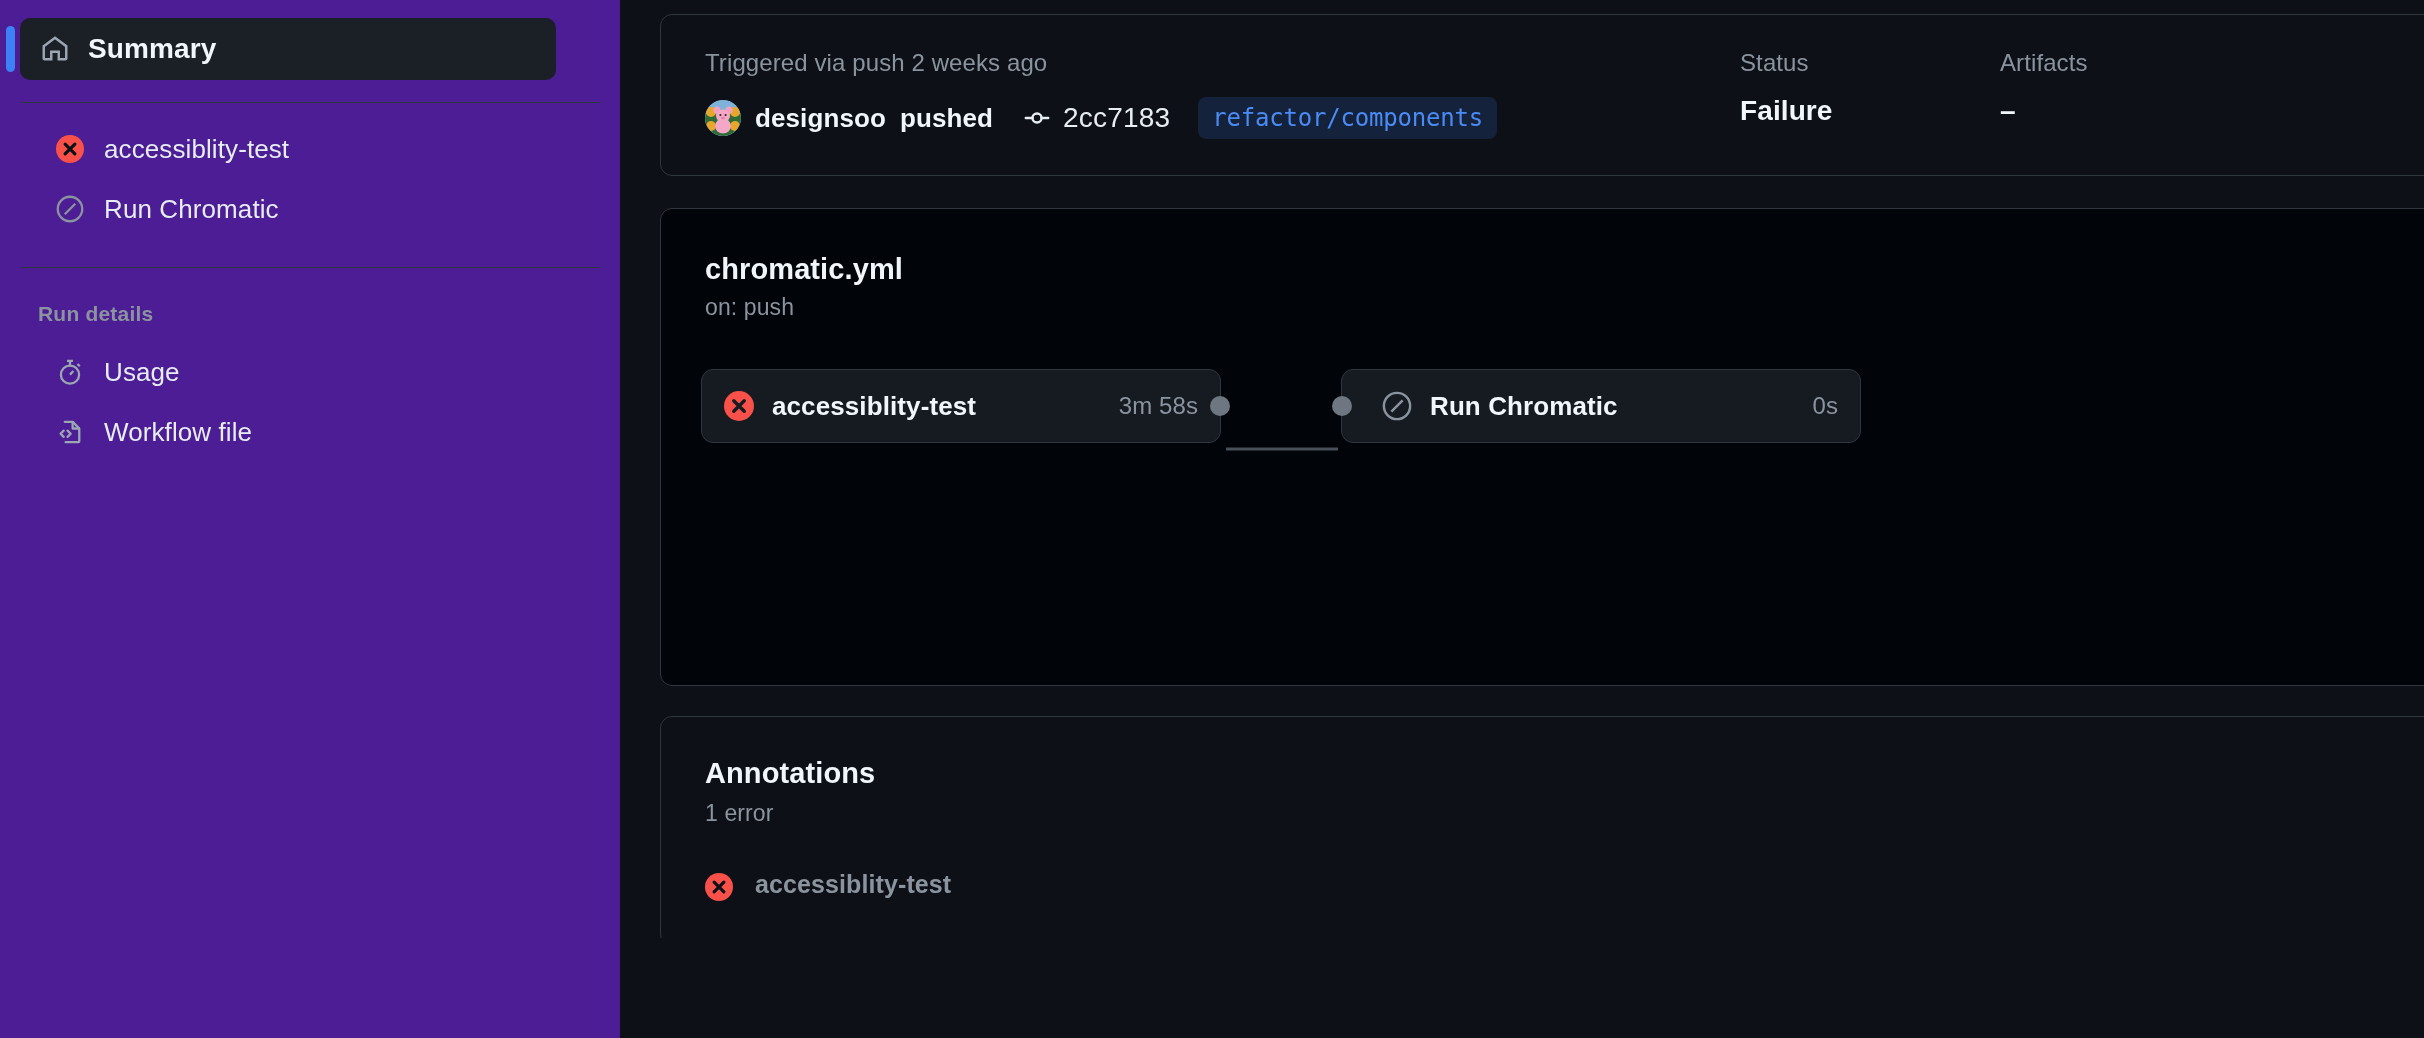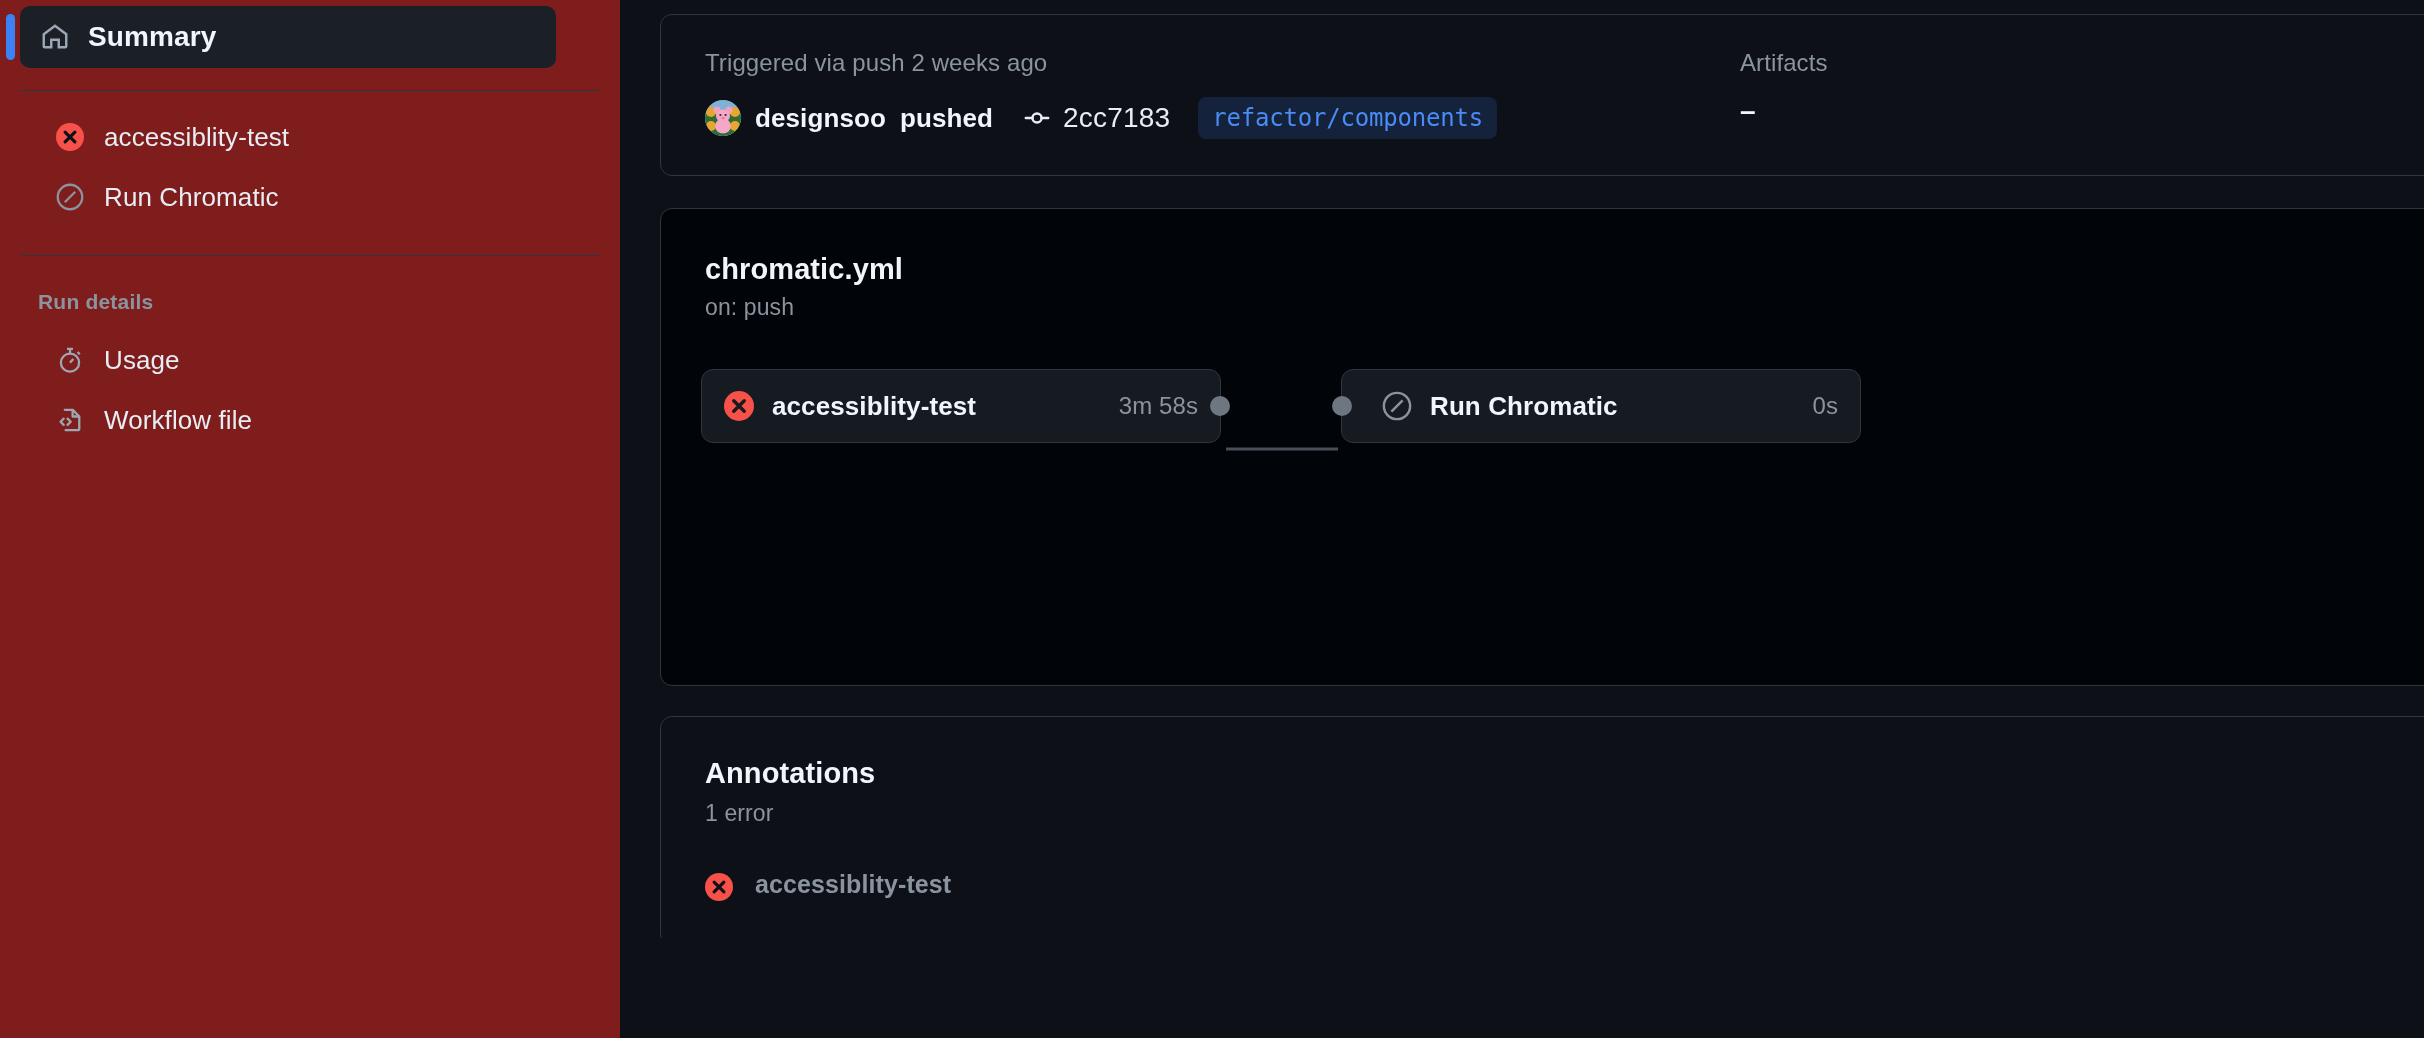--- a/index.html
+++ b/index.html
@@ -10,22 +10,22 @@
     font-family: "Liberation Sans", sans-serif;
     overflow: hidden;
   }
   .page { display: flex; width: 2424px; height: 1038px; }
 
   
   .sidebar {
     width: 620px;
     flex: 0 0 620px;
     height: 1038px;
-    background: #7f1d1d;
-    padding: 6px 0 0 0;
+    background: #4c1d95;
+    padding: 18px 0 0 0;
     position: relative;
   }
   .nav-active-wrap { position: relative; padding: 0 32px 0 0; }
   .nav-item-active {
     position: relative;
     display: flex;
     align-items: center;
     gap: 18px;
     height: 62px;
     margin: 0 32px 0 20px;
@@ -301,20 +301,24 @@
                 <circle cx="8" cy="8" r="2.6"></circle>
                 <path d="M1.6 8h3.8M10.6 8h3.8" stroke-linecap="round"></path>
               </svg>
             </span>
             <span class="commit-sha">2cc7183</span>
           </span>
           <span class="branch-badge">refactor/components</span>
         </div>
       </div>
 
+      <div class="stat-col status">
+        <div class="stat-label">Status</div>
+        <div class="stat-value">Failure</div>
+      </div>
       <div class="stat-col artifacts">
         <div class="stat-label">Artifacts</div>
         <div class="stat-value">–</div>
       </div>
     </section>
 
     <section class="graph-card">
       <div class="graph-title">chromatic.yml</div>
       <div class="graph-subtitle">on: push</div>
 

